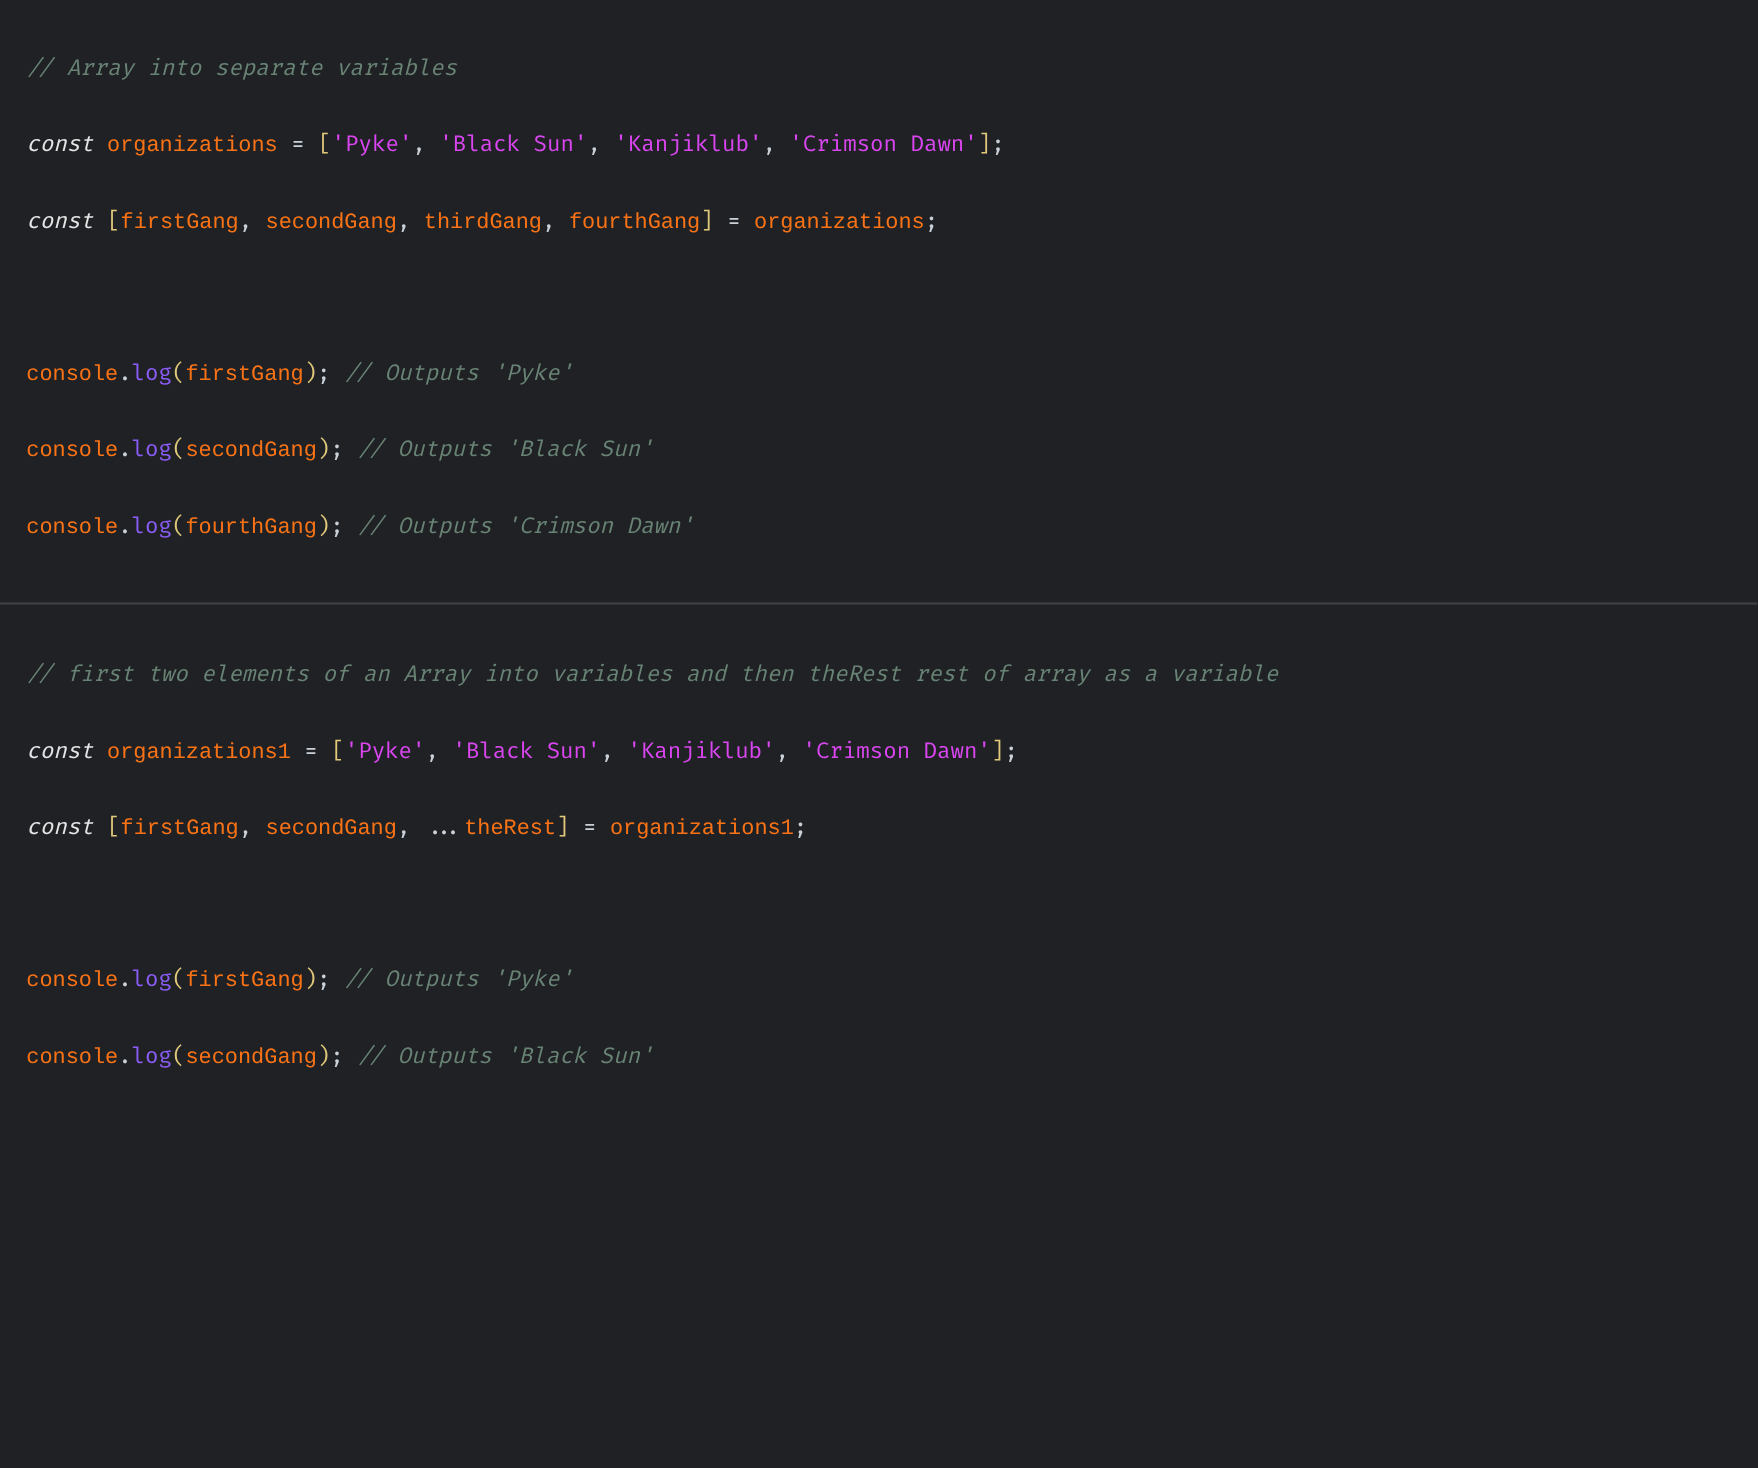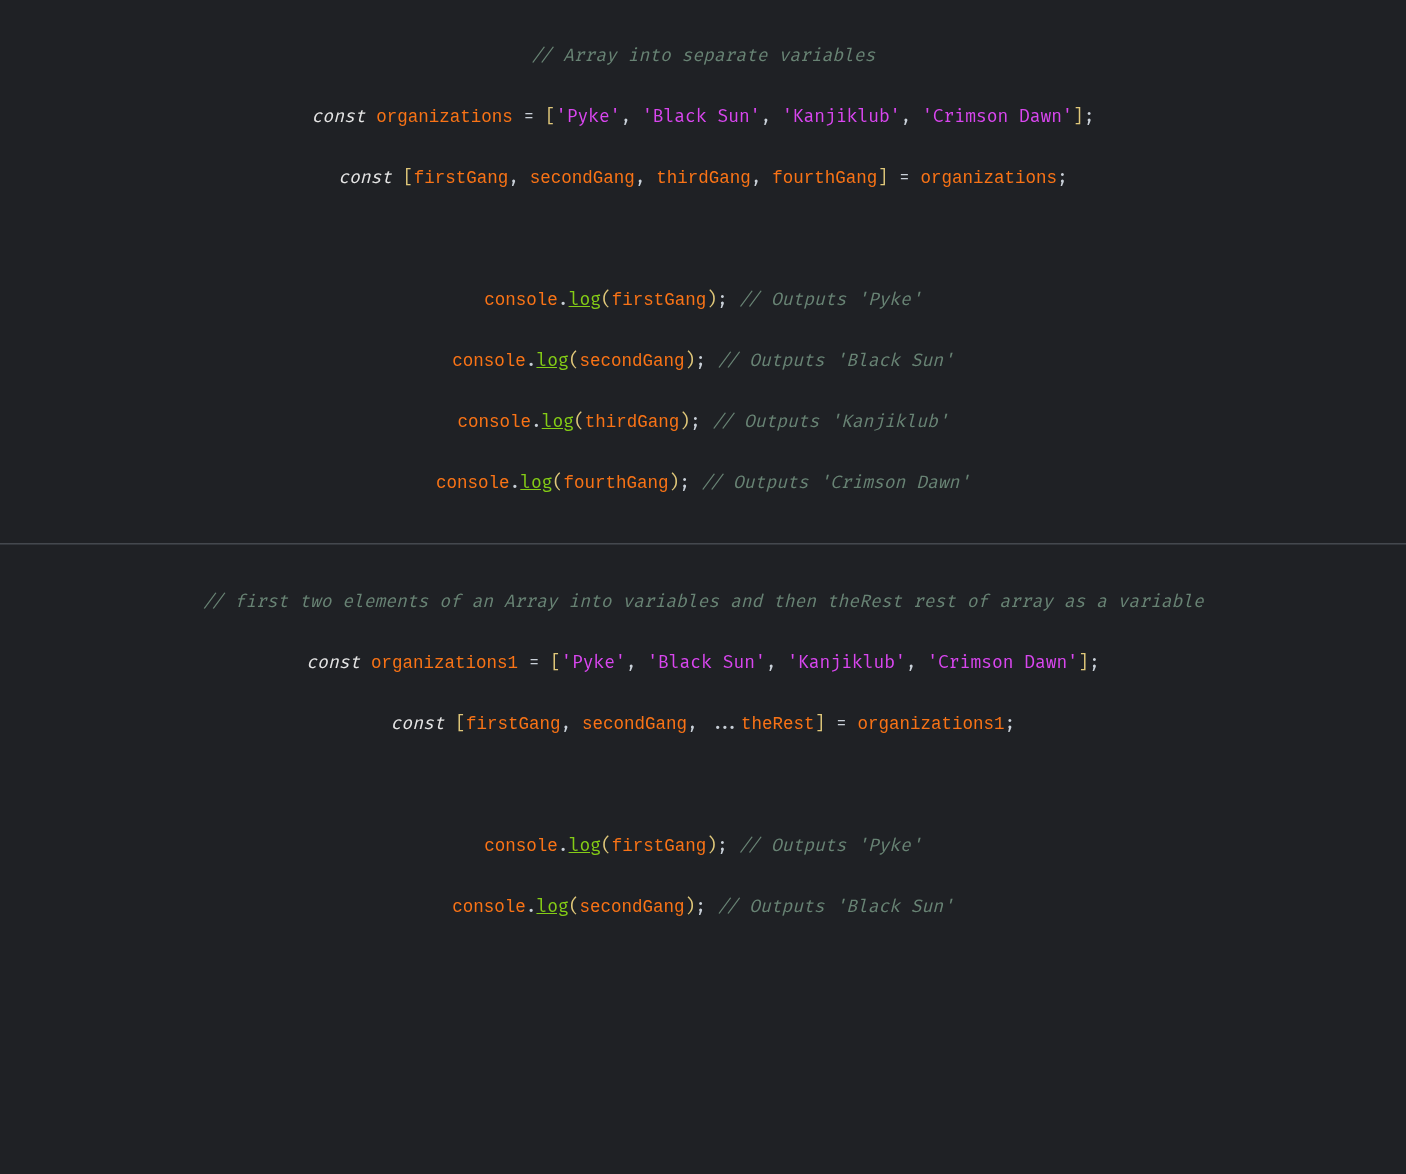--- a/index.html
+++ b/index.html
@@ -4,47 +4,46 @@
 <style>
   * { margin:0; padding:0; box-sizing:border-box; }
   body {
     background:#1f2125;
     font-family:"Fira Code","Menlo","Consolas",monospace;
     font-size:17.5px;
     line-height:30.5px;
     color:#c9d0d8;
     padding:10px 0 40px 0;
   }
-  .code-block { padding:0 0; white-space:pre;text-align:center; }
+  .code-block { padding:0 21px; white-space:pre; }
   .cmt { color:#688374; font-style:italic; }
   .kw  { color:#e5e5e5; font-style:italic; }
   .ident { color:#f97316;font-family:Liberation Mono, monospace; }
   .punc  { color:#c9d0d8; }
   .brak  { color:#e0c87a; }
   .str   { color:#d946ef; }
-  .prop  { color:#84cc16;text-decoration:underline; }
+  .prop  { color:#8b5cf6; }
   .ws    { white-space:pre; }
   .hr {
     height:2px;
     background:linear-gradient(#3b3f45,#2a2d32);
     margin:14px 0 12px 0;
     border-top:1px solid #44484e;
   }
 </style>
 </head>
 <body>
 
 <div class="code-block">
 <div><span class="cmt">// Array into separate variables</span></div>
 <div><span class="kw">const</span><span class="ws"> </span><span class="ident">organizations</span><span class="punc"> = </span><span class="brak">[</span><span class="str">'Pyke'</span><span class="punc">, </span><span class="str">'Black Sun'</span><span class="punc">, </span><span class="str">'Kanjiklub'</span><span class="punc">, </span><span class="str">'Crimson Dawn'</span><span class="brak">]</span><span class="punc">;</span></div>
 <div><span class="kw">const</span><span class="ws"> </span><span class="brak">[</span><span class="ident">firstGang</span><span class="punc">, </span><span class="ident">secondGang</span><span class="punc">, </span><span class="ident">thirdGang</span><span class="punc">, </span><span class="ident">fourthGang</span><span class="brak">]</span><span class="punc"> = </span><span class="ident">organizations</span><span class="punc">;</span></div>
 <div>&nbsp;</div>
 <div><span class="ident">console</span><span class="punc">.</span><span class="prop">log</span><span class="brak">(</span><span class="ident">firstGang</span><span class="brak">)</span><span class="punc">;</span><span class="ws"> </span><span class="cmt">// Outputs 'Pyke'</span></div>
 <div><span class="ident">console</span><span class="punc">.</span><span class="prop">log</span><span class="brak">(</span><span class="ident">secondGang</span><span class="brak">)</span><span class="punc">;</span><span class="ws"> </span><span class="cmt">// Outputs 'Black Sun'</span></div>
-<div><span class="ident">console</span><span class="punc">.</span><span class="prop">log</span><span class="brak">(</span><span class="ident">thirdGang</span><span class="brak">)</span><span class="punc">;</span><span class="ws"> </span><span class="cmt">// Outputs 'Kanjiklub'</span></div>
 <div><span class="ident">console</span><span class="punc">.</span><span class="prop">log</span><span class="brak">(</span><span class="ident">fourthGang</span><span class="brak">)</span><span class="punc">;</span><span class="ws"> </span><span class="cmt">// Outputs 'Crimson Dawn'</span></div>
 </div>
 
 <div class="hr"></div>
 
 <div class="code-block">
 <div><span class="cmt">// first two elements of an Array into variables and then theRest rest of array as a variable</span></div>
 <div><span class="kw">const</span><span class="ws"> </span><span class="ident">organizations1</span><span class="punc"> = </span><span class="brak">[</span><span class="str">'Pyke'</span><span class="punc">, </span><span class="str">'Black Sun'</span><span class="punc">, </span><span class="str">'Kanjiklub'</span><span class="punc">, </span><span class="str">'Crimson Dawn'</span><span class="brak">]</span><span class="punc">;</span></div>
 <div><span class="kw">const</span><span class="ws"> </span><span class="brak">[</span><span class="ident">firstGang</span><span class="punc">, </span><span class="ident">secondGang</span><span class="punc">, </span><span class="punc">...</span><span class="ident">theRest</span><span class="brak">]</span><span class="punc"> = </span><span class="ident">organizations1</span><span class="punc">;</span></div>
 <div>&nbsp;</div>

